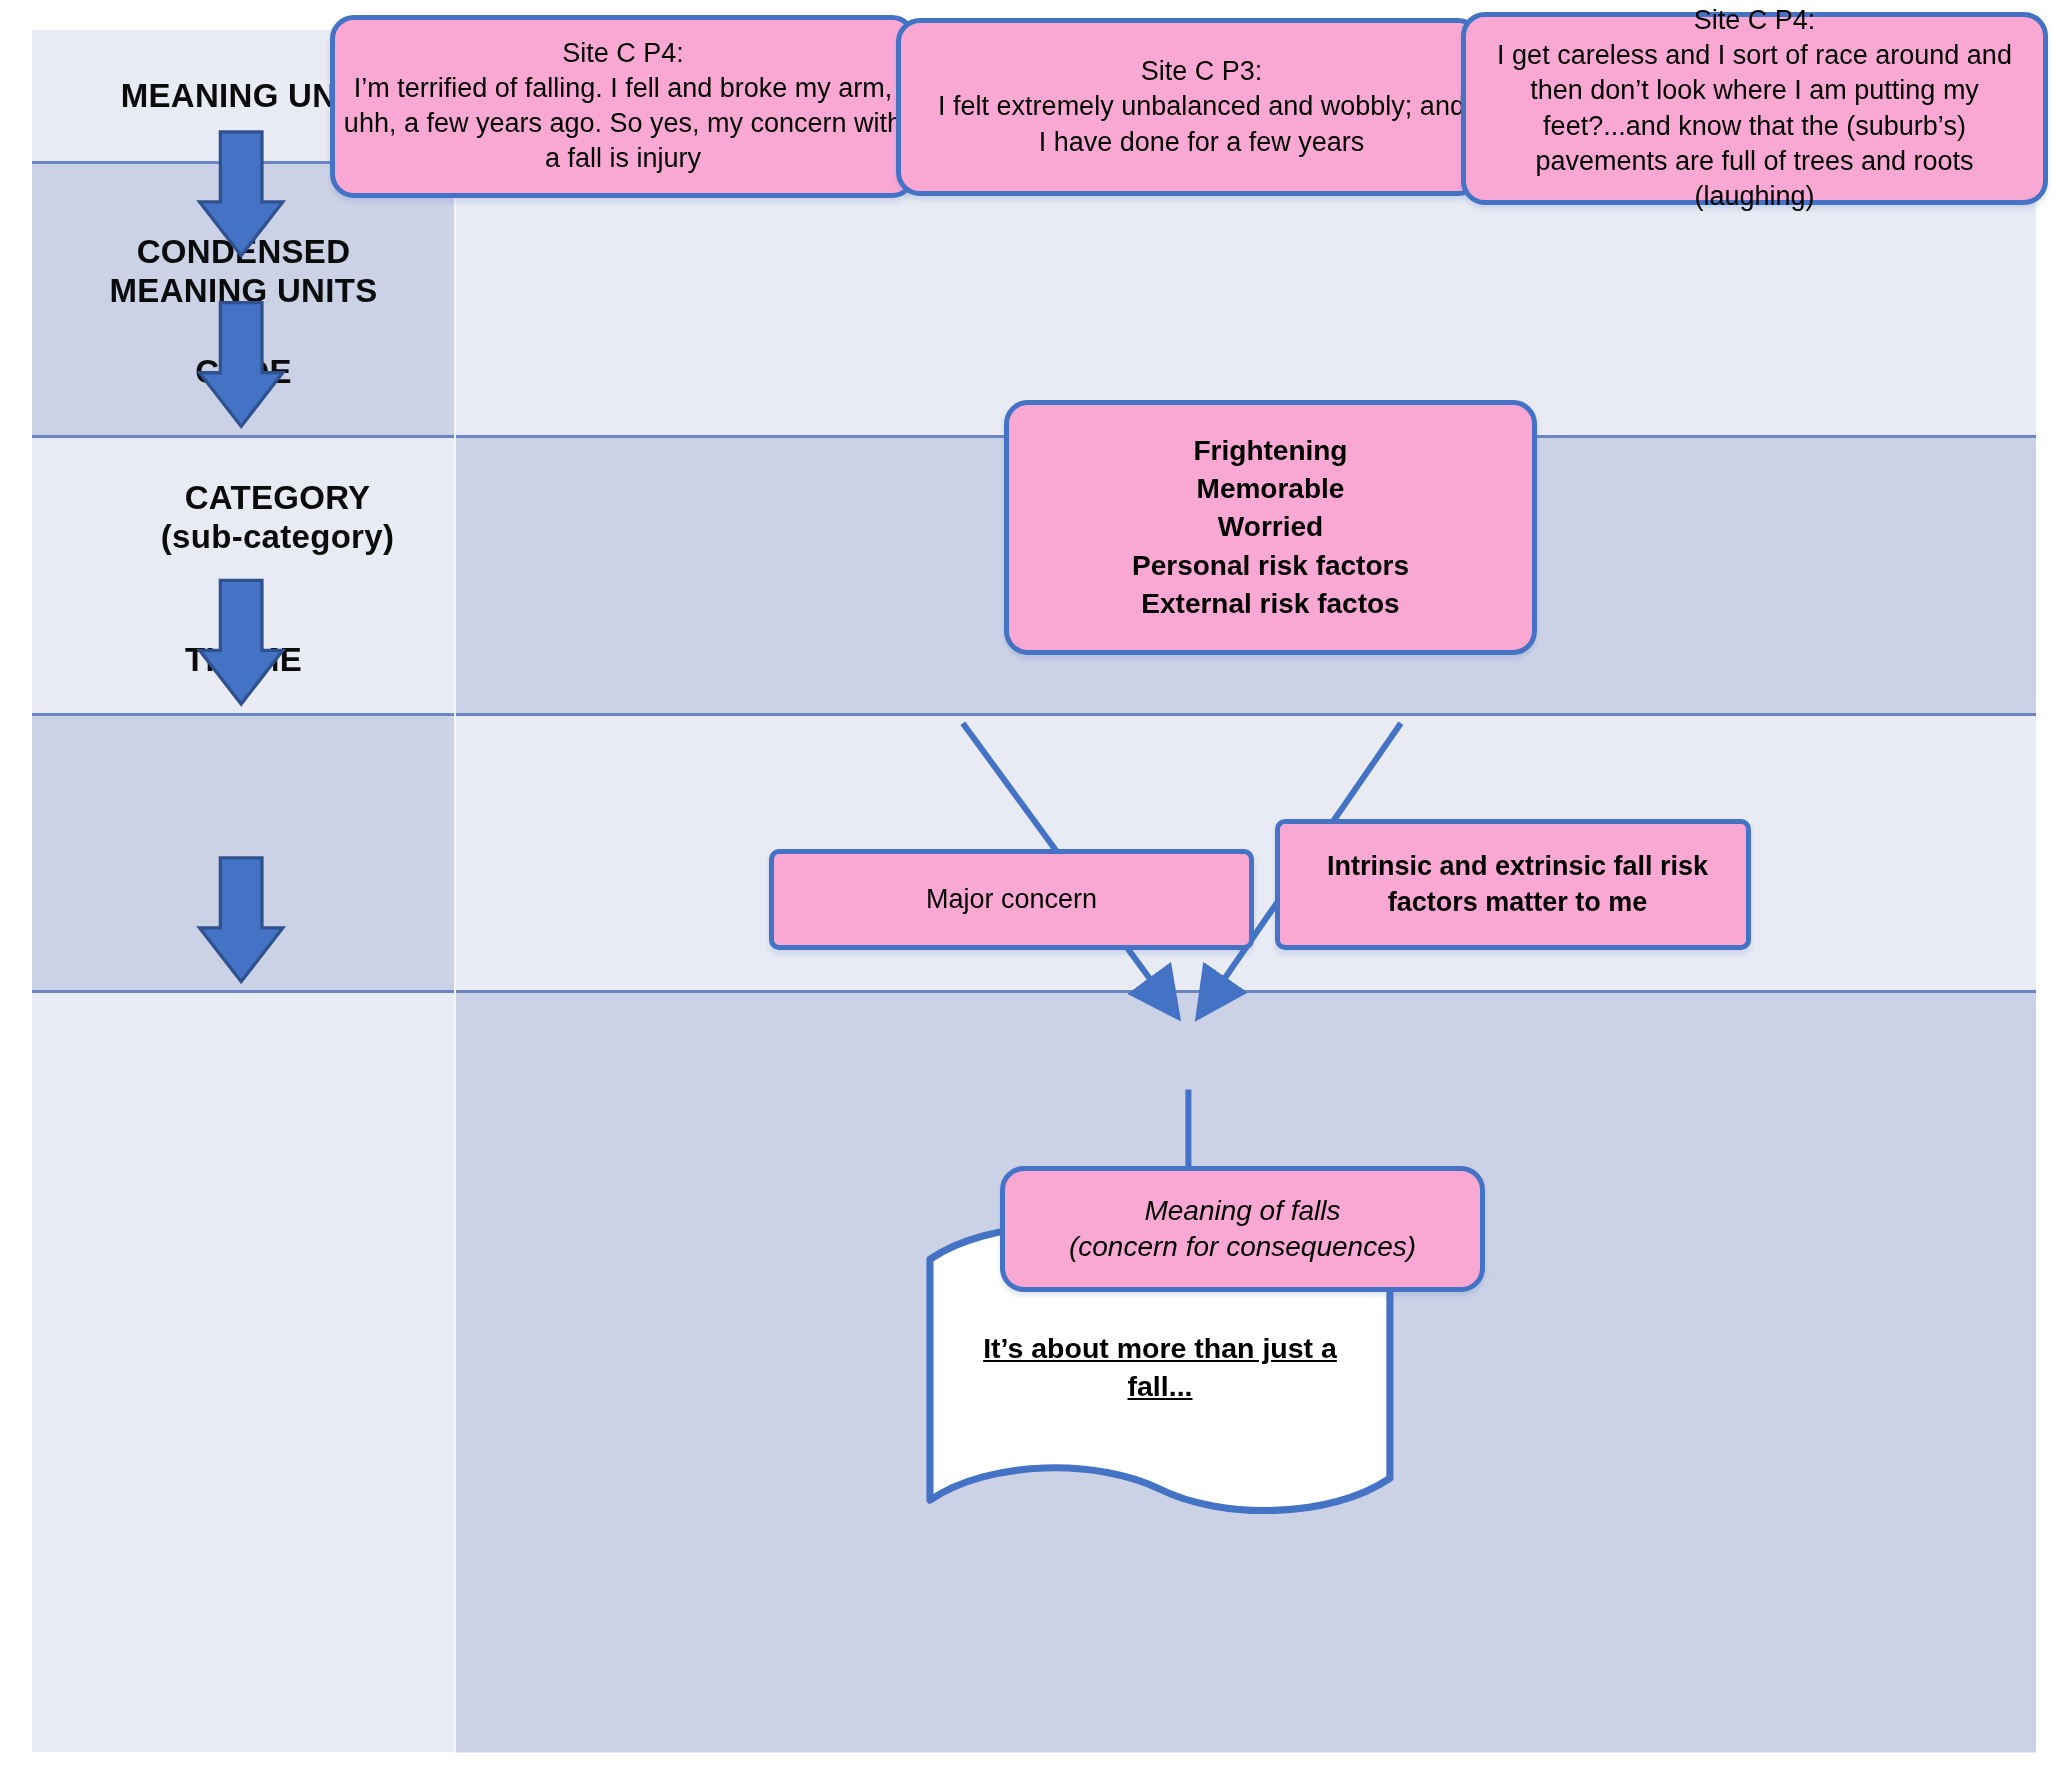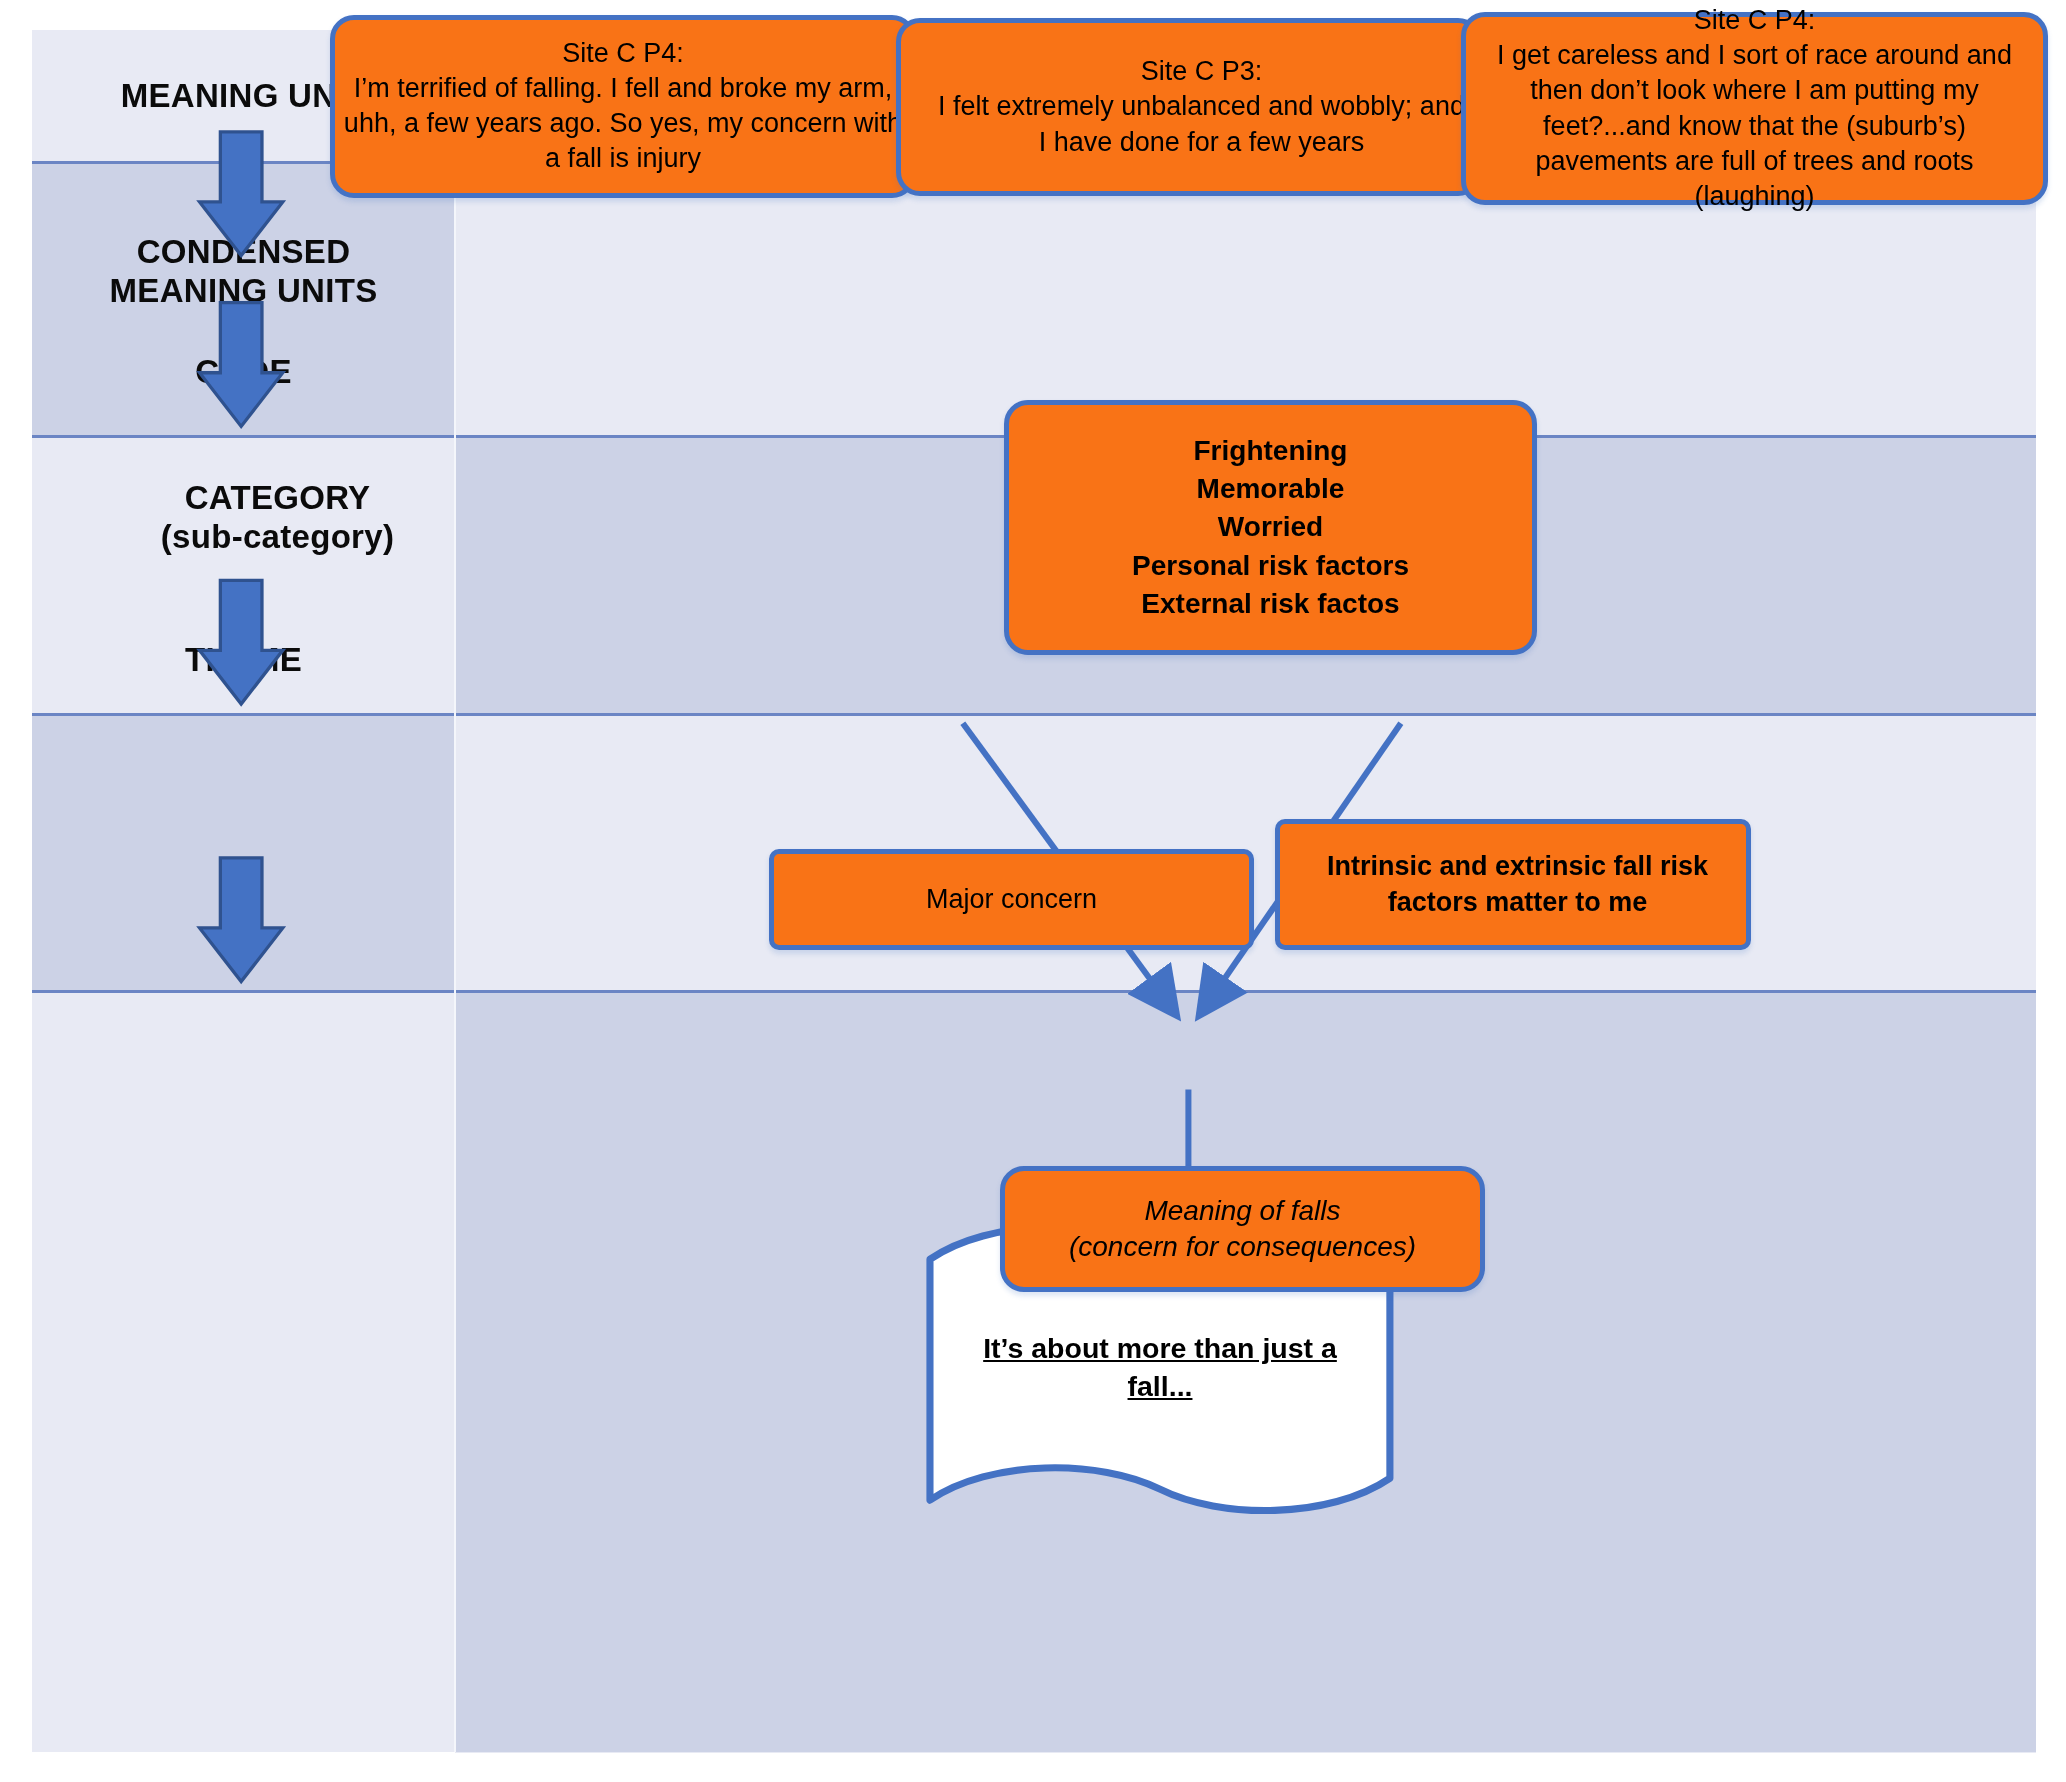--- a/index.html
+++ b/index.html
@@ -27,21 +27,21 @@
 
   
   .rowlabel{
     position:absolute;text-align:center;color:#0b0b0b;
     font-weight:bold;letter-spacing:0.3px;line-height:1.18;
     font-family:"Liberation Sans", sans-serif;
   }
 
   
   .box{
-    position:absolute;background:#f97316;
+    position:absolute;background:#f9a8d4;
     border:5px solid #4472c4;border-radius:24px;
     box-sizing:border-box;
     display:flex;align-items:center;justify-content:center;
     text-align:center;color:#000;
     font-family:"Liberation Sans", sans-serif;
     box-shadow:0 3.3px 5.5px rgba(68,114,196,.18);
   }
   .box .txt{width:100%;line-height:1.30;padding:0 7.7px;white-space:pre-line;}
   .box.sharp{border-radius:10px;border-width:5px;}
 

